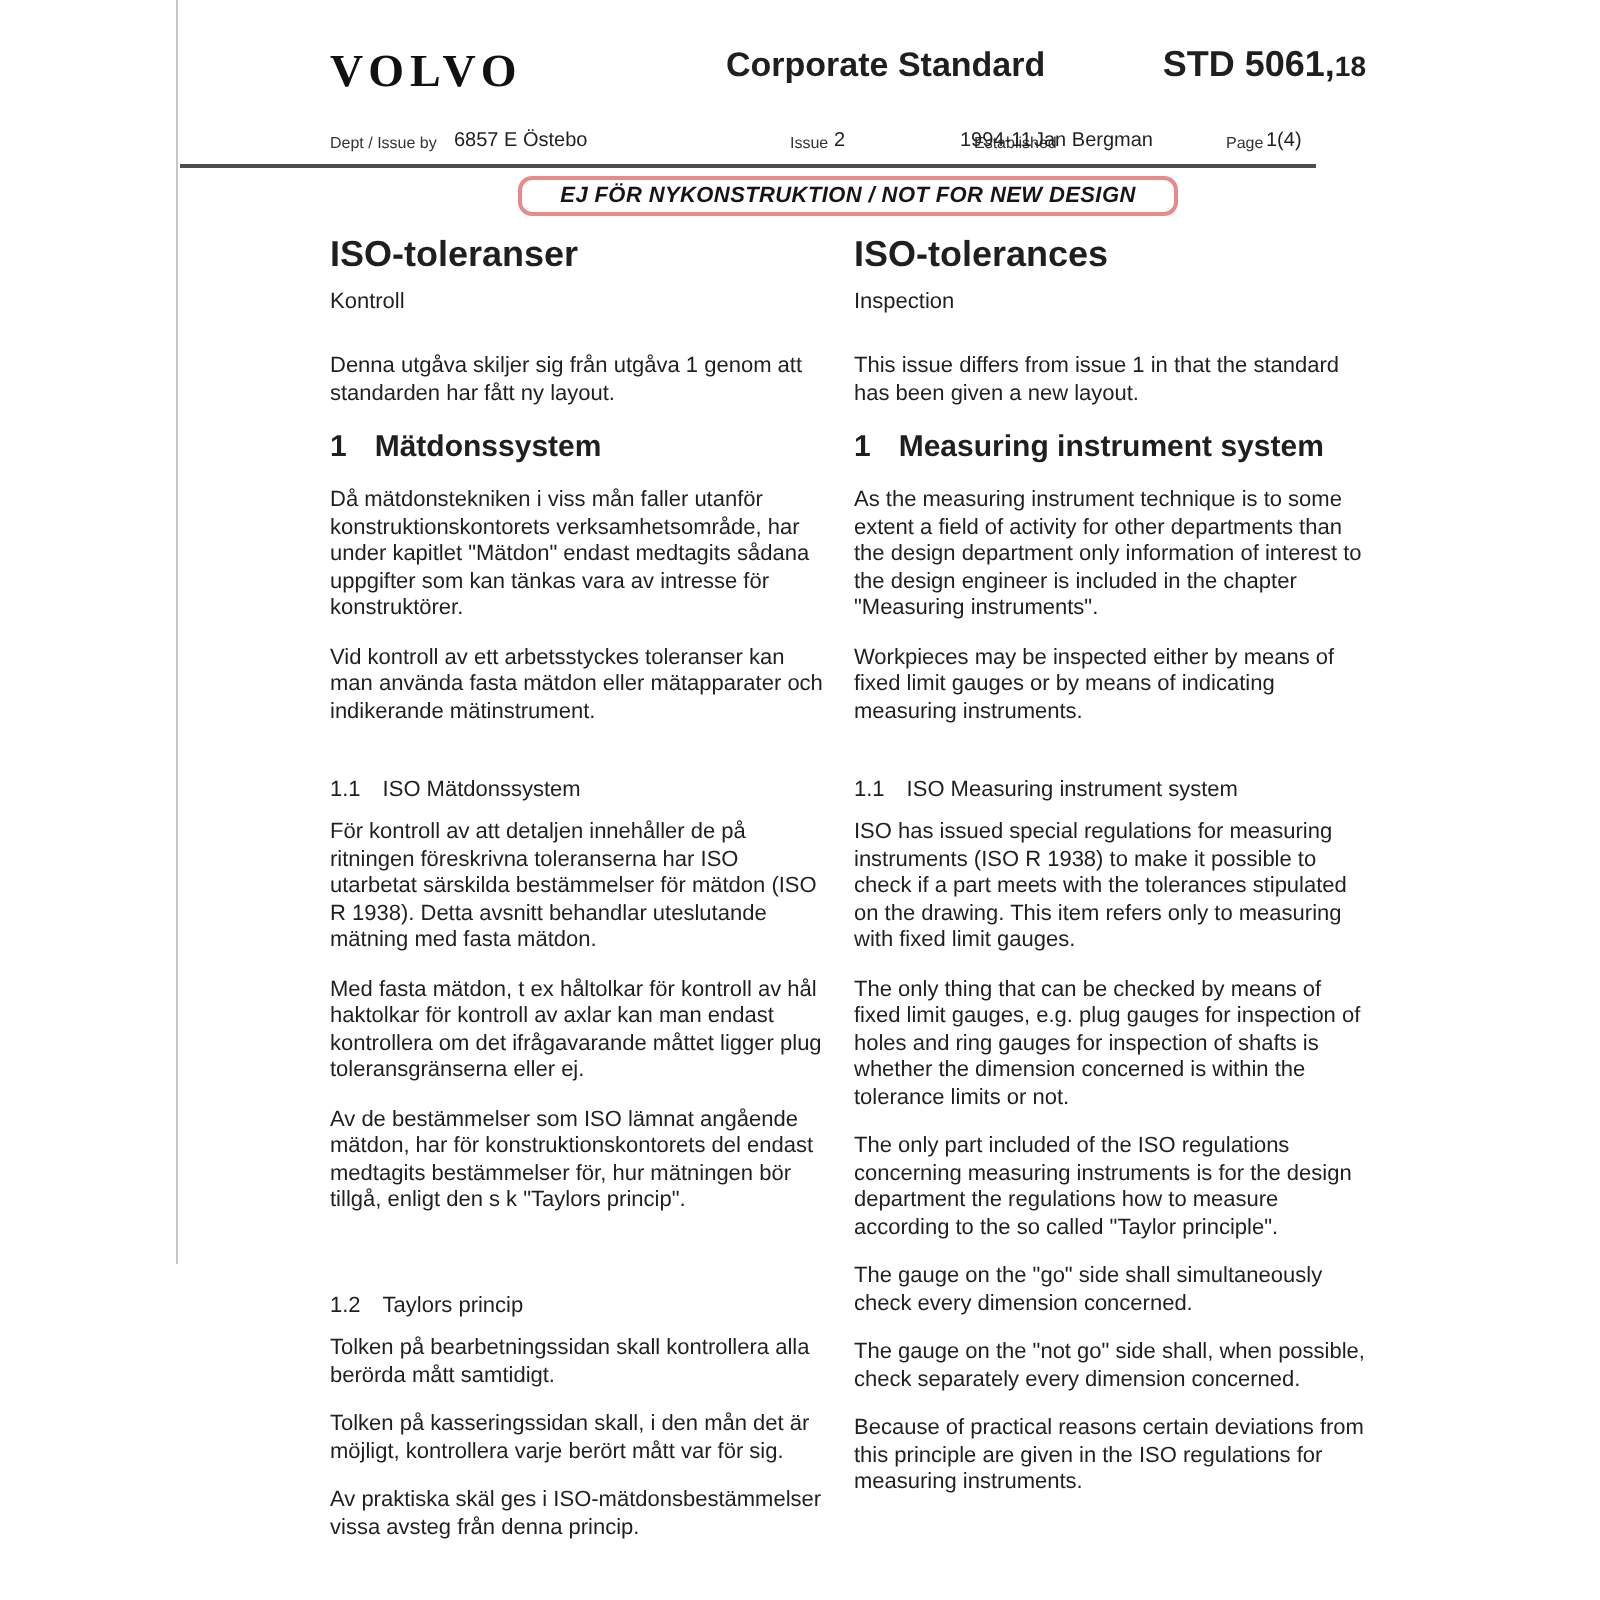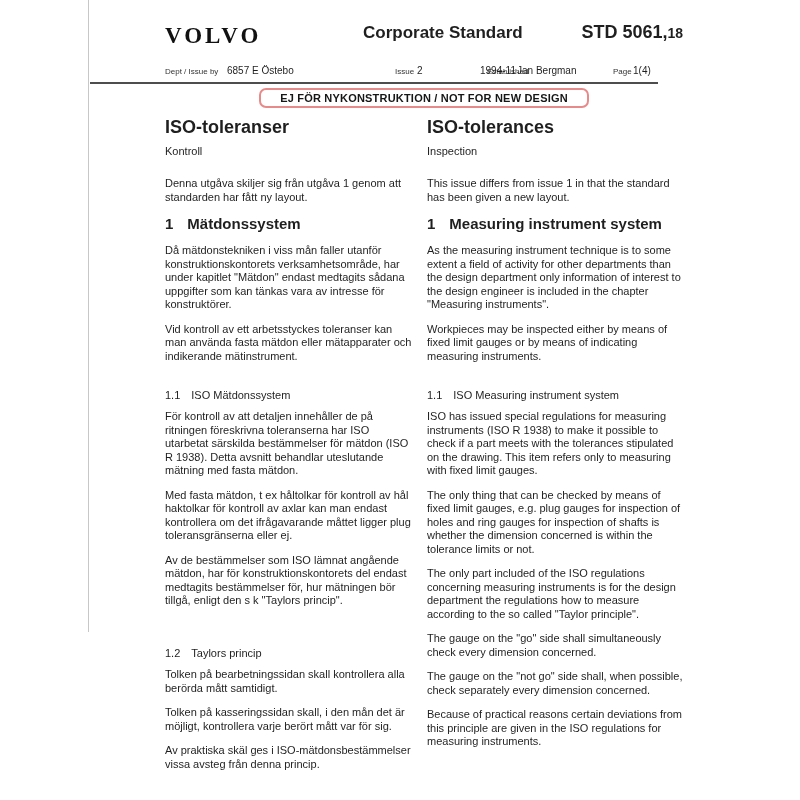--- a/index.html
+++ b/index.html
@@ -34,21 +34,21 @@
   .pos-dept-l{left:0;}   .pos-dept-v{left:62px;}
   .pos-issue-l{left:230px;} .pos-issue-v{left:252px;}
   .pos-est-l{left:278px;padding-left:44px;} .pos-est-d{left:315px;} .pos-est-b{left:352px;}
   .pos-page-l{left:448px;} .pos-page-v{left:468px;}
 
   .rule{position:absolute;left:90px;top:82px;width:568px;height:2px;background:var(--rule-color);}
 
   .notice-wrap{position:absolute;left:165px;top:88px;width:518px;text-align:center;}
   .notice{
     display:inline-block;border:2px solid var(--notice-border);border-radius:7px;
-    padding:2px 19px;font-size:11px;font-weight:bold;
+    padding:2px 19px;font-size:11px;font-weight:bold;font-style:italic;
     color:#161616;letter-spacing:0.2px;white-space:nowrap;
   }
 
   
   .doc{position:absolute;left:165px;top:116px;width:518px;}
   .row{display:grid;grid-template-columns:250px 256px;column-gap:12px;}
   .col{min-width:0;}
 
   .title{font-size:18px;font-weight:bold;margin:0;line-height:22px;}
   .subtitle{font-size:11px;margin:7px 0 0 0;}

